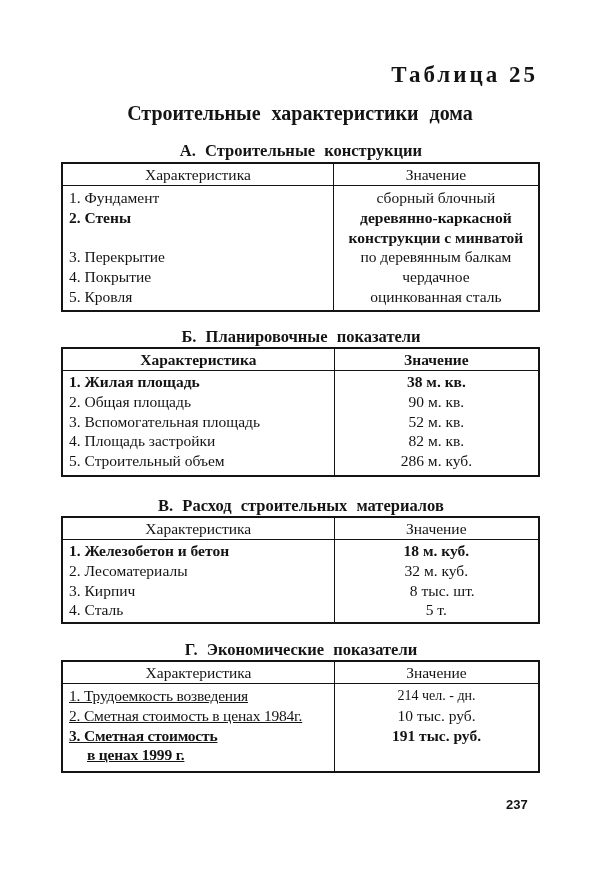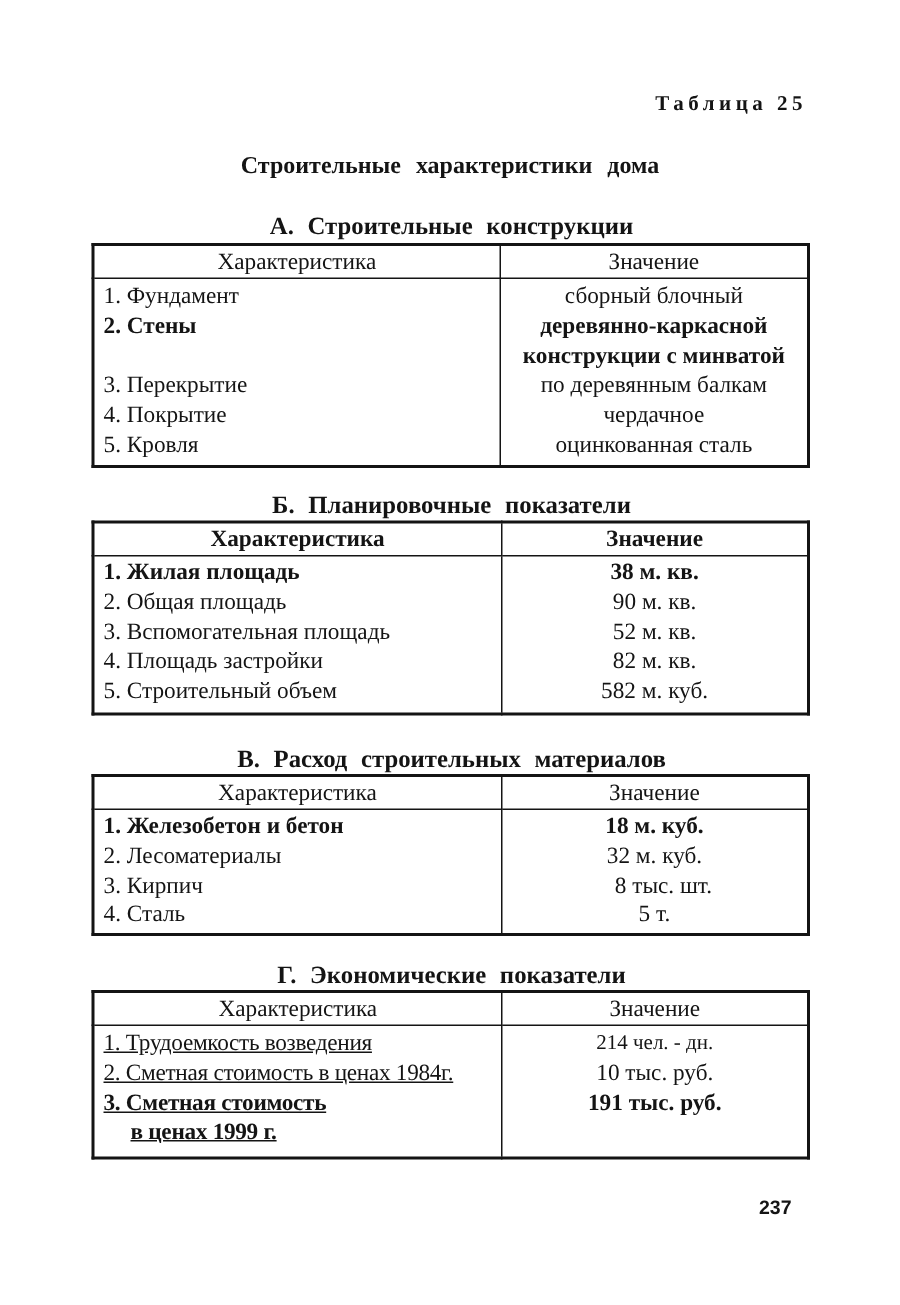--- a/index.html
+++ b/index.html
@@ -2,25 +2,25 @@
 <html><head>
 <meta charset="utf-8">
 <style>
   html, body { margin: 0; padding: 0; background: #ffffff; }
   body {
     width: 600px; height: 870px; position: relative; overflow: hidden;
     font-family: "Liberation Serif", serif; color: #141414;
   }
   .abs { position: absolute; }
   .table-label {
-    right: 62px; top: 62px; font-size: 14px; font-weight: bold; letter-spacing: 3px;
+    right: 62px; top: 62px; font-size: 23px; font-weight: bold; letter-spacing: 3px;
   }
   .page-title {
     left: 0; width: 600px; top: 102px; text-align: center;
-    font-size: 16px; font-weight: bold; word-spacing: 6px;
+    font-size: 20px; font-weight: bold; word-spacing: 6px;
   }
   .section-title {
     left: 61px; width: 480px; text-align: center;
     font-size: 16.5px; font-weight: bold; word-spacing: 5px;
   }
   table.dt {
     position: absolute; left: 61px; width: 479px;
     border-collapse: collapse; border: 2px solid #141414;
     font-size: 15.5px; line-height: 19.8px;
   }
@@ -98,21 +98,21 @@
       <div>2. Общая площадь</div>
       <div>3. Вспомогательная площадь</div>
       <div>4. Площадь застройки</div>
       <div>5. Строительный объем</div>
     </td>
     <td class="val cell-list" style="padding-top:1px;padding-bottom:0;">
       <div class="b">38 м. кв.</div>
       <div>90 м. кв.</div>
       <div>52 м. кв.</div>
       <div>82 м. кв.</div>
-      <div>582 м. куб.</div>
+      <div>286 м. куб.</div>
     </td>
   </tr>
 </tbody>
   </table>
 
 <div class="abs section-title" style="top:496px;">В.  Расход  строительных  материалов</div>
 <table class="dt" style="top:516px;">
   <colgroup>
       <col class="c1">
       <col class="c2">

